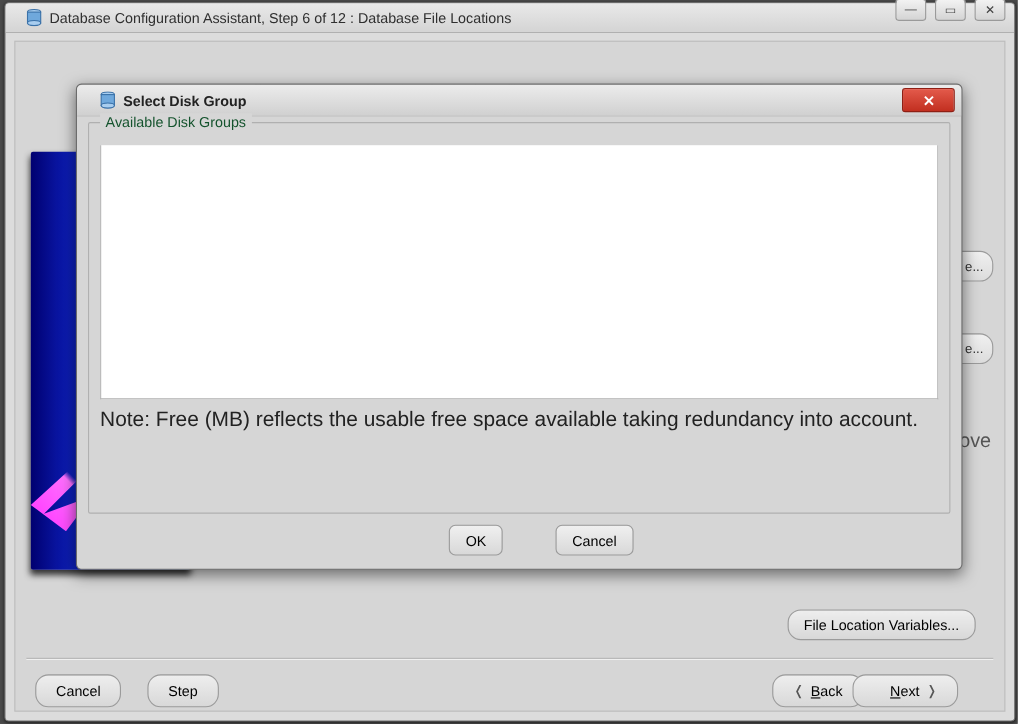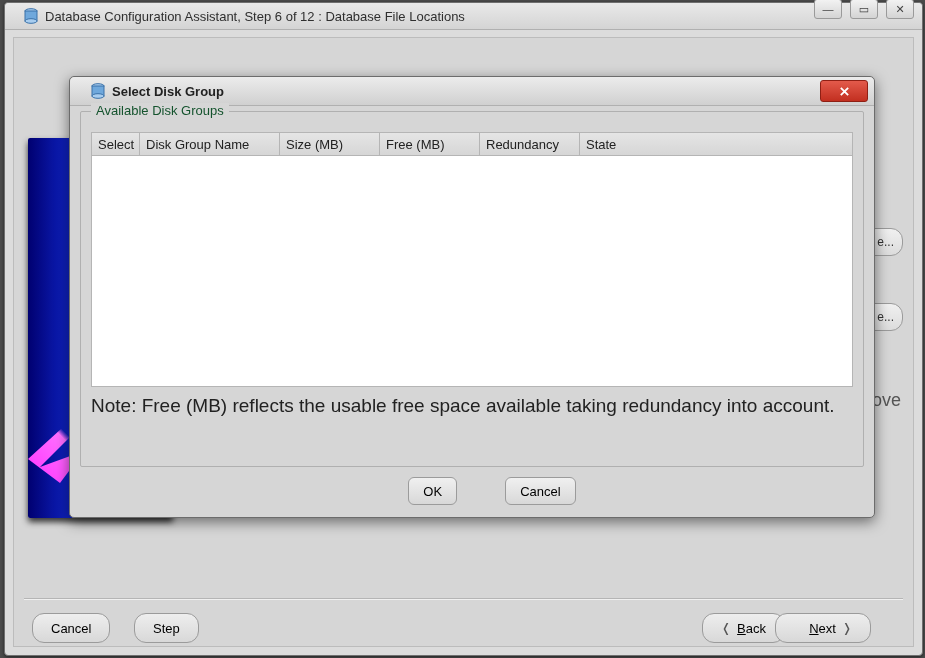--- a/index.html
+++ b/index.html
@@ -314,20 +314,23 @@
     <div class="bg-blur">Specify storage type and locations for database files</div>
 
     <div class="peek-btn" style="top:190px">
         <span>e...</span>
       </div>
     <div class="peek-btn" style="top:265px">
         <span>e...</span>
       </div>
     <div class="bg-text-right" style="top:352px">ove</div>
 
+    <div class="flv-btn">
+      <span>File Location Variables...</span>
+    </div>
 
     <div class="wizard-sep"></div>
 
     <div class="wiz-btn cancel">
       <span>Cancel</span>
     </div>
     <div class="wiz-btn help">
       <span>Step</span>
     </div>
     <div class="wiz-btn back">
@@ -351,28 +354,20 @@
           <svg viewBox="0 0 12 12">
               <path d="M2 2 L10 10 M10 2 L2 10" fill="none"></path>
             </svg>
         </div>
       </div>
 
       <div class="dlg-client">
         <div class="groupbox">
           <div class="groupbox-title">Available Disk Groups</div>
 
-          <div class="list-header">
-            <div class="col select">Select</div>
-            <div class="col name">Disk Group Name</div>
-            <div class="col size">Size (MB)</div>
-            <div class="col free">Free (MB)</div>
-            <div class="col redun">Redundancy</div>
-            <div class="col state">State</div>
-          </div>
           <div class="list-body"></div>
 
           <div class="note">Note:  Free (MB) reflects the usable free space available taking redundancy into account.</div>
         </div>
       </div>
 
       <div class="dlg-buttons">
         <div class="dlg-btn">
           <span>OK</span>
         </div>

